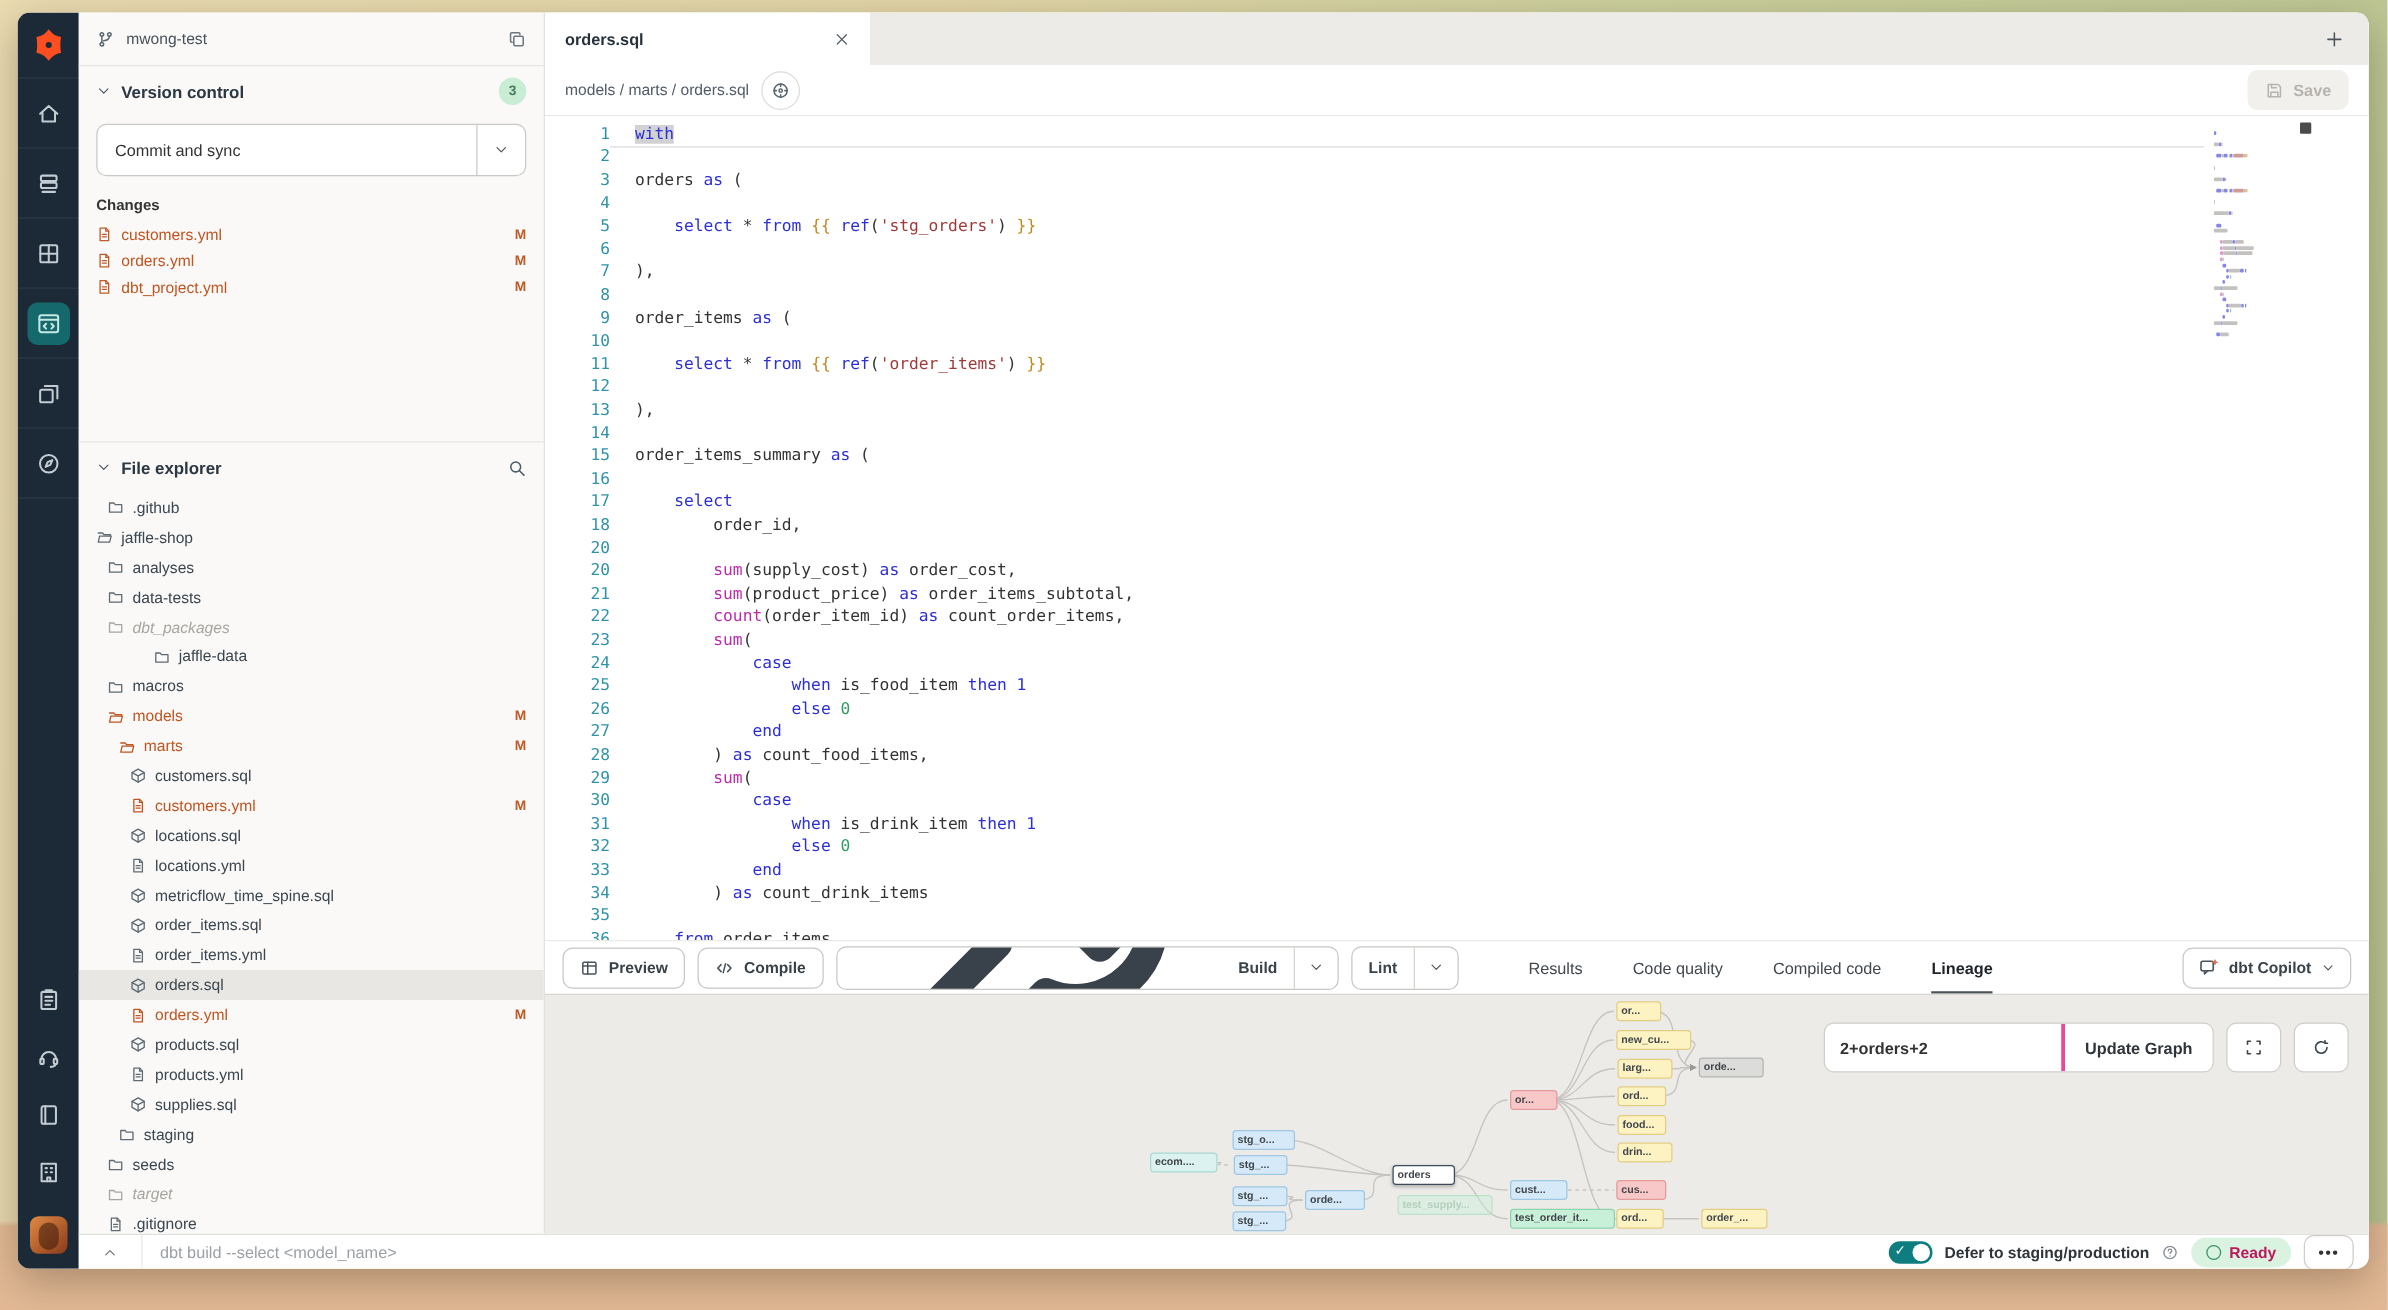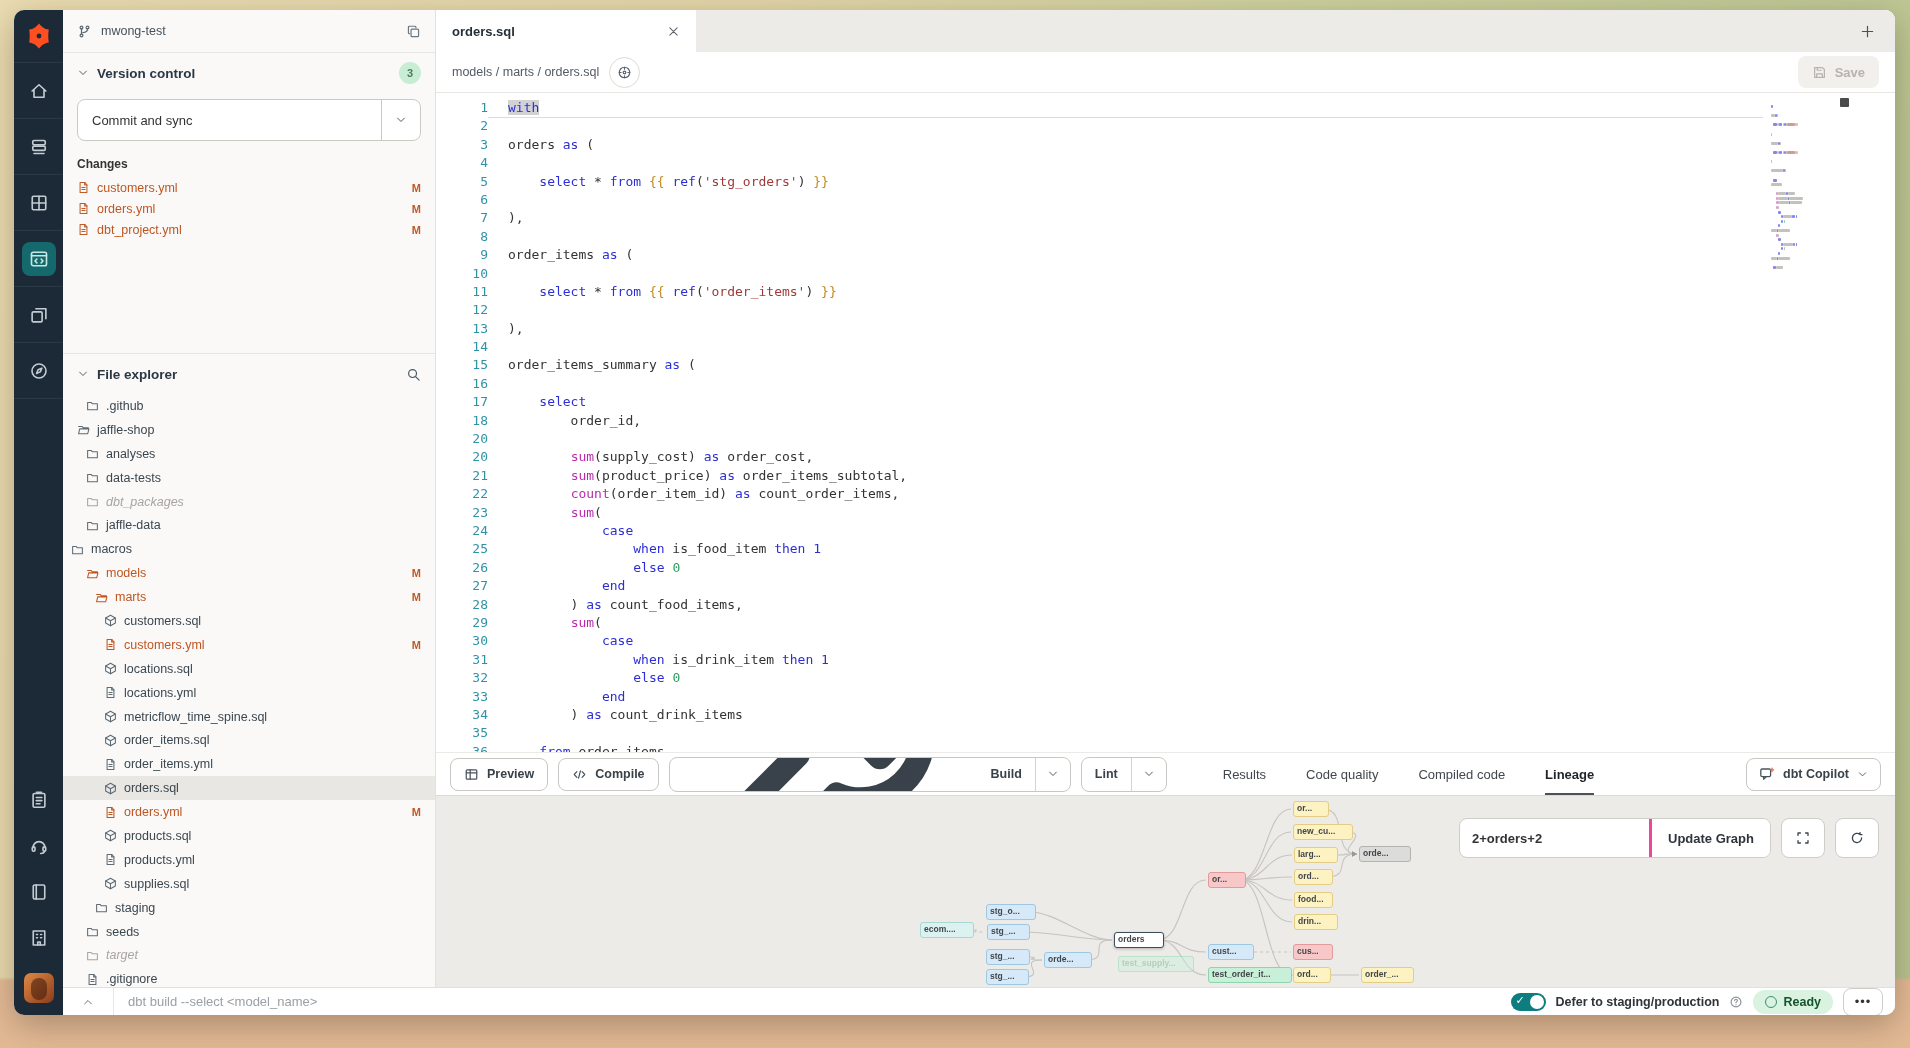--- a/index.html
+++ b/index.html
@@ -164,21 +164,21 @@
   .cmd-toggle .ic{width:12px;height:12px;}
   .cmd-input{flex:1;border:none;outline:none;padding:0 14px;font-size:13px;color:#333;background:transparent;
     font-family:"Liberation Sans",sans-serif;}
   .cmd-input::placeholder{color:#9aa0a5;}
   .cmd-right{display:flex;align-items:center;gap:10px;padding-right:12px;}
   .toggle{width:35px;height:18px;border-radius:9px;background:#0e7d80;position:relative;cursor:pointer;flex:0 0 auto;}
   .toggle .knob{position:absolute;right:2px;top:2px;width:14px;height:14px;border-radius:50%;background:#fff;}
   .toggle .chk{position:absolute;left:5px;top:1px;color:#fff;font-size:11px;}
   .defer-label{font-size:12.5px;font-weight:600;color:#2e343a;}
   .q-ic{width:14px;height:14px;color:#8a9097;}
-  .ready{height:24px;border-radius:12px;background:#d9f3e0;color:#14532d;display:flex;align-items:center;
+  .ready{height:24px;border-radius:12px;background:#d9f3e0;color:#be185d;display:flex;align-items:center;
     gap:6px;padding:0 12px;font-size:12.5px;font-weight:600;}
   .ready .dot{width:10px;height:10px;border:1.6px solid #3e8f6d;border-radius:50%;}
   .dots-btn{width:38px;height:26px;border:1px solid #cfcdc8;border-radius:8px;background:#fff;color:#333;
     display:flex;align-items:center;justify-content:center;font-size:13px;letter-spacing:1px;cursor:pointer;}
 </style>
 </head>
 <body>
 
 <div class="app">
 
@@ -405,29 +405,29 @@
               <span class="t-label">data-tests</span>
             </div>
             <div class="t-row muted" style="padding-left: 23px;">
               <span class="ic">
                 <svg viewBox="0 0 16 16" fill="none" stroke="currentColor" stroke-width="1.3" stroke-linecap="round" stroke-linejoin="round">
                   <path d="M2 4.2h4.2l1.4 1.6H14v7.4H2z"></path>
                 </svg>
               </span>
               <span class="t-label">dbt_packages</span>
             </div>
+            <div class="t-row" style="padding-left: 23px; margin-left: 37px;">
+              <span class="ic">
+                <svg viewBox="0 0 16 16" fill="none" stroke="currentColor" stroke-width="1.3" stroke-linecap="round" stroke-linejoin="round">
+                  <path d="M2 4.2h4.2l1.4 1.6H14v7.4H2z"></path>
+                </svg>
+              </span>
+              <span class="t-label">jaffle-data</span>
+            </div>
             <div class="t-row" style="padding-left: 23px;">
-              <span class="ic">
-                <svg viewBox="0 0 16 16" fill="none" stroke="currentColor" stroke-width="1.3" stroke-linecap="round" stroke-linejoin="round">
-                  <path d="M2 4.2h4.2l1.4 1.6H14v7.4H2z"></path>
-                </svg>
-              </span>
-              <span class="t-label">jaffle-data</span>
-            </div>
-            <div class="t-row" style="padding-left: 8px;">
               <span class="ic">
                 <svg viewBox="0 0 16 16" fill="none" stroke="currentColor" stroke-width="1.3" stroke-linecap="round" stroke-linejoin="round">
                   <path d="M2 4.2h4.2l1.4 1.6H14v7.4H2z"></path>
                 </svg>
               </span>
               <span class="t-label">macros</span>
             </div>
             <div class="t-row changed" style="padding-left: 23px;">
               <span class="ic">
                 <svg viewBox="0 0 16 16" fill="none" stroke="currentColor" stroke-width="1.3" stroke-linecap="round" stroke-linejoin="round">

